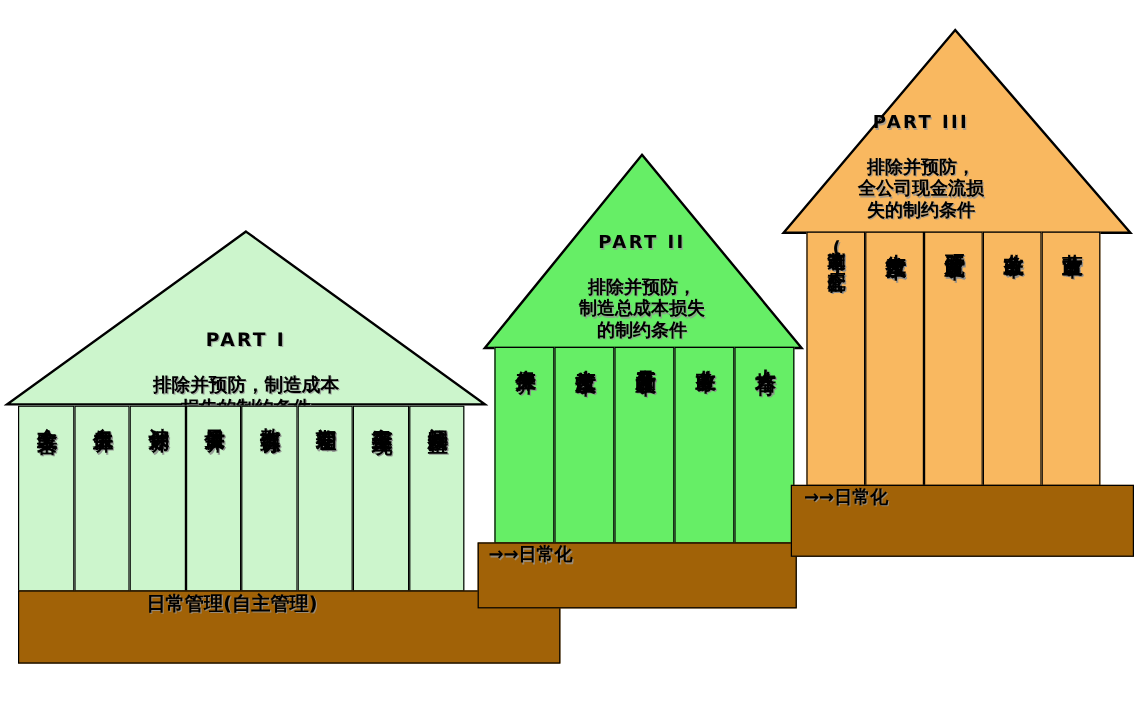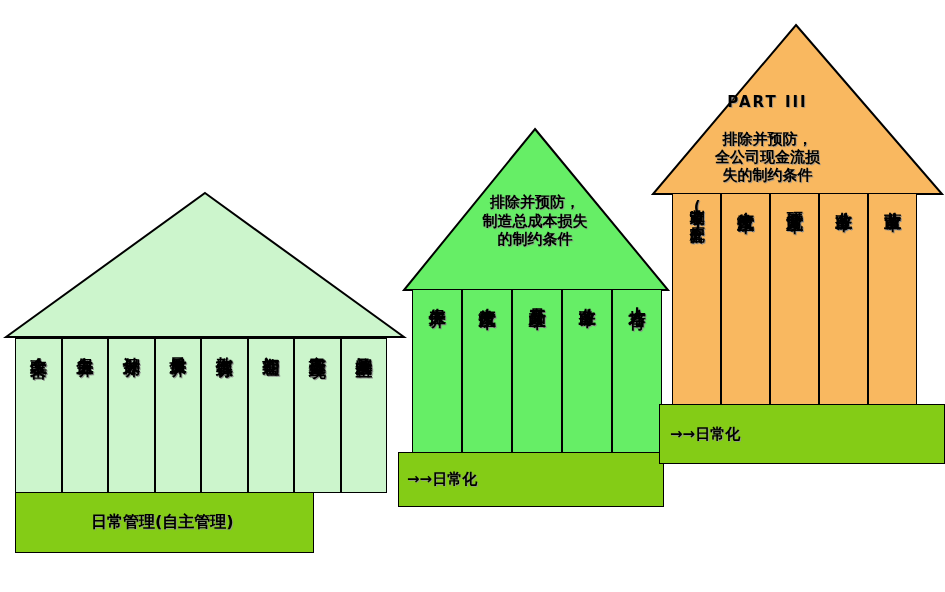--- a/index.html
+++ b/index.html
@@ -34,23 +34,22 @@
     color:#000;
     font-weight:bold;
     text-shadow:1px 1px 0 rgba(140,140,140,.85);
     white-space:nowrap;
   }
 
   .basebar{
     position:absolute;
     box-sizing:border-box;
     border:1px solid #000;
-    background:#84cc16;
+    background:#a16207;
     display:flex;
-    align-items:center;
   }
   .baselabel{
     color:#000;
     font-weight:bold;
     white-space:nowrap;
     text-shadow:1px 1px 0 rgba(150,150,150,.8);
   }
 
   
   .rooftext{
@@ -64,21 +63,21 @@
     pointer-events:none;
   }
   .rooftitle{letter-spacing:2px;}
 
   
   #p1-roof{left:3px;top:190px;}
   #p1-text{left:55px;top:255px;width:300px;font-size:15.5px;}
   #p1-cols{left:15px;top:338px;width:372px;height:155px;}
   #p1-cols .col{width:46.5px;height:155px;background:#ccf5cc;}
   #p1-cols .vtext{font-size:17px;}
-  #p1-base{left:15px;top:492px;width:299px;height:61px;padding-left:75px;}
+  #p1-base{left:15px;top:492px;width:452px;height:61px;padding-left:106px;}
   #p1-base .baselabel{font-size:16px;}
 
   
   #p2-roof{left:401px;top:126px;}
   #p2-text{left:420px;top:175px;width:230px;font-size:15px;}
   #p2-cols{left:412px;top:289px;width:250px;height:164px;}
   #p2-cols .col{width:50px;height:164px;background:#66ee66;}
   #p2-cols .vtext{font-size:17px;}
   #p2-base{left:398px;top:452px;width:266px;height:55px;padding-left:8px;}
   #p2-base .baselabel{font-size:15px;}
@@ -98,20 +97,25 @@
 </head>
 <body>
 
 <div id="stage">
 
   <div class="roof" id="p1-roof">
     <svg width="404" height="150" viewBox="0 0 404 150">
       <polygon points="202,3 401,147 3,147" fill="#ccf5cc" stroke="#000" stroke-width="2"></polygon>
     </svg>
   </div>
+  <div class="rooftext" id="p1-text">
+    <div class="rooftitle">PART I</div>
+    <div>排除并预防，制造成本
+损失的制约条件</div>
+  </div>
 
   <div class="cols" id="p1-cols">
     <div class="col">
         <span class="vtext">个案改善</span>
       </div>
     <div class="col">
         <span class="vtext">自主保养</span>
       </div>
     <div class="col">
         <span class="vtext">计划保养</span>
@@ -136,20 +140,21 @@
   <div class="basebar" id="p1-base">
     <span class="baselabel">日常管理(自主管理)</span>
   </div>
 
   <div class="roof" id="p2-roof">
     <svg width="270" height="167" viewBox="0 0 270 167">
       <polygon points="134,3 267,164 3,164" fill="#66ee66" stroke="#000" stroke-width="2"></polygon>
     </svg>
   </div>
   <div class="rooftext" id="p2-text">
+    <div class="rooftitle">PART II</div>
     <div>排除并预防，
 制造总成本损失
 的制约条件</div>
   </div>
 
   <div class="cols" id="p2-cols">
     <div class="col">
         <span class="vtext">生产保养</span>
       </div>
     <div class="col">

